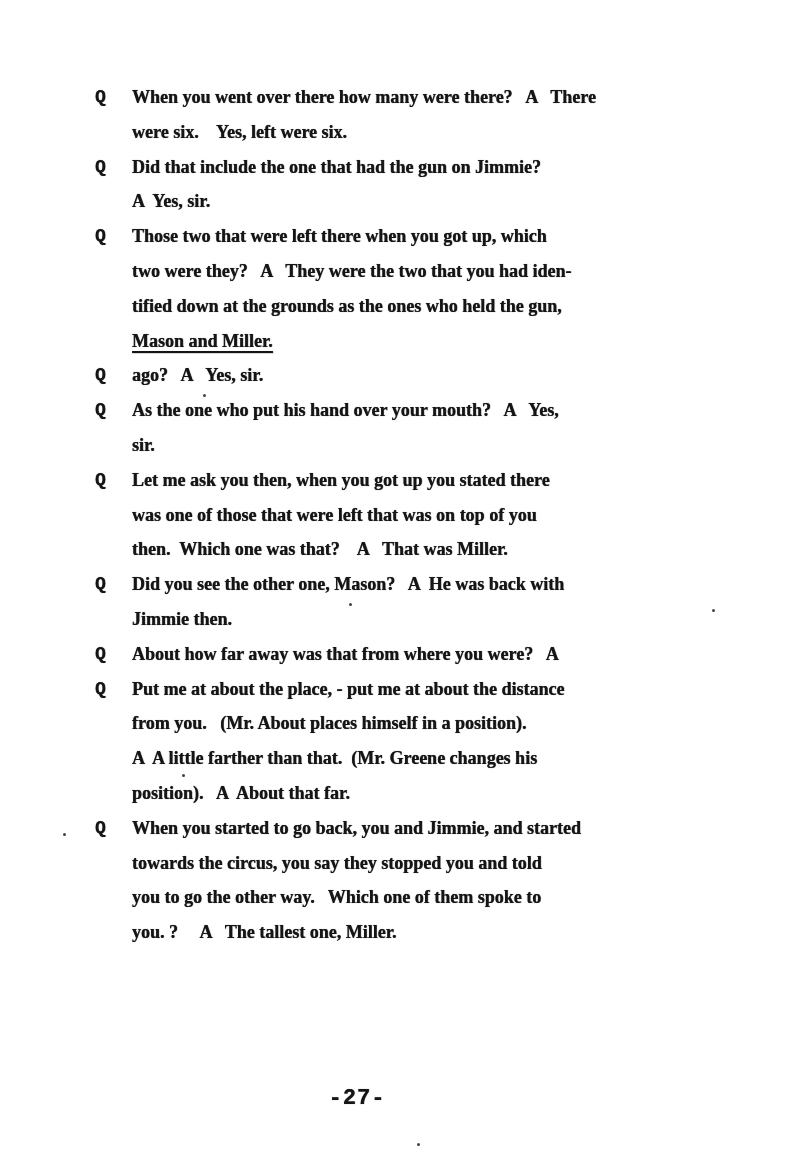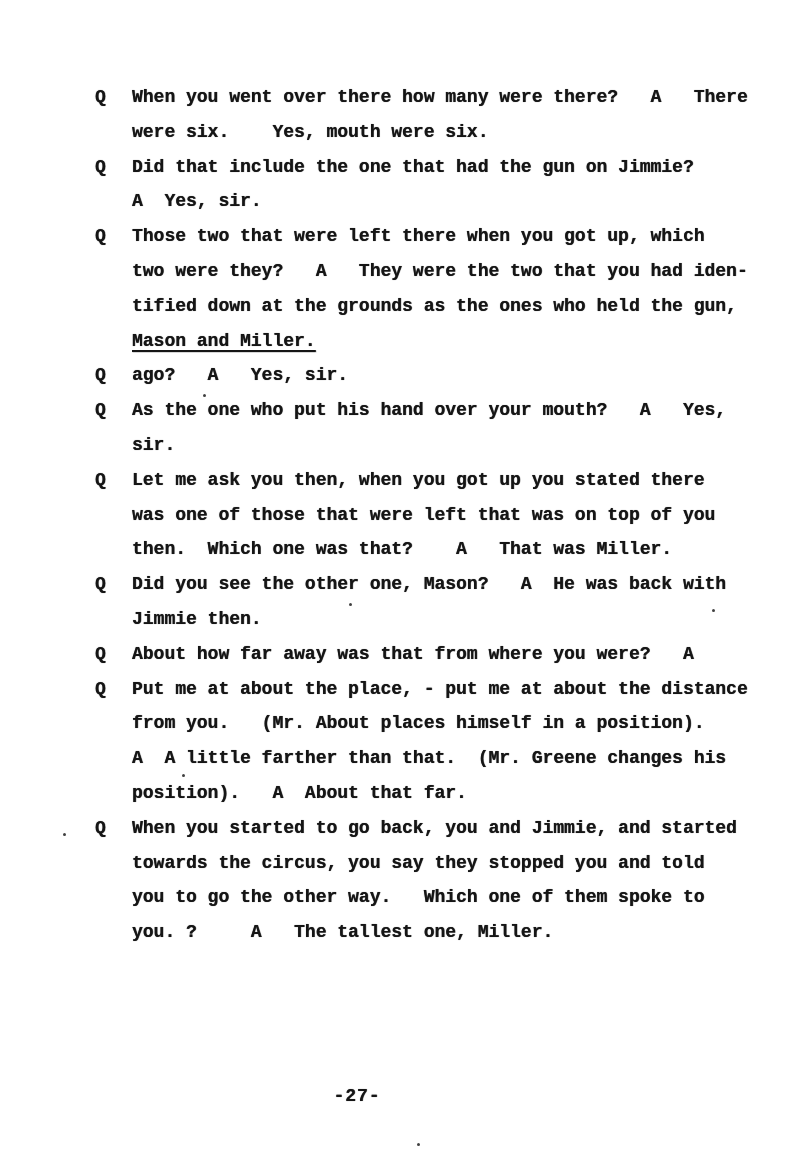--- a/index.html
+++ b/index.html
@@ -34,53 +34,54 @@
     position:relative;
     padding-left:37px;
   }
   .q-marker{
     position:absolute;
     left:0;
     top:0;
   }
   .line{
     white-space:pre;
+    font-family:Liberation Serif, serif;
   }
   .line.underlined{
     text-decoration:underline;
     text-decoration-thickness:2px;
     text-underline-offset:4px;
   }
   .page-number{
     position:absolute;
     top:1086px;
     left:357px;
     transform:translateX(-50%);
-    font-size:18px;
+    font-size:22px;
     font-weight:bold;
     letter-spacing:1px;
     text-shadow:0 0 0.8px rgba(0,0,0,0.65), 0.5px 0.4px 0 rgba(0,0,0,0.4);
   }
   .speck{
     position:absolute;
     width:3px;
     height:3px;
     background:rgba(0,0,0,0.75);
     border-radius:50%;
   }
 </style>
 </head>
 <body>
 
 <div class="page">
   <div class="content">
       <div class="qa-block">
         <span class="q-marker">Q</span>
         <div class="line">When you went over there how many were there?   A   There</div>
-        <div class="line">were six.    Yes, mouth were six.</div>
+        <div class="line">were six.    Yes, left were six.</div>
       </div>
       <div class="qa-block">
         <span class="q-marker">Q</span>
         <div class="line">Did that include the one that had the gun on Jimmie?</div>
         <div class="line">A  Yes, sir.</div>
       </div>
       <div class="qa-block">
         <span class="q-marker">Q</span>
         <div class="line">Those two that were left there when you got up, which</div>
         <div class="line">two were they?   A   They were the two that you had iden-</div>

